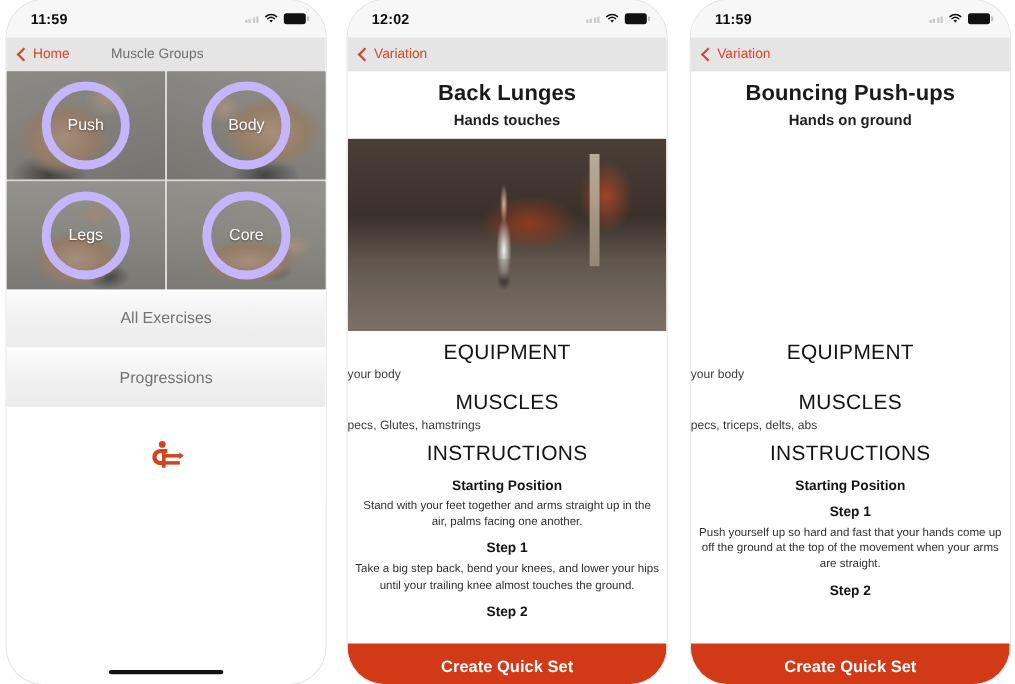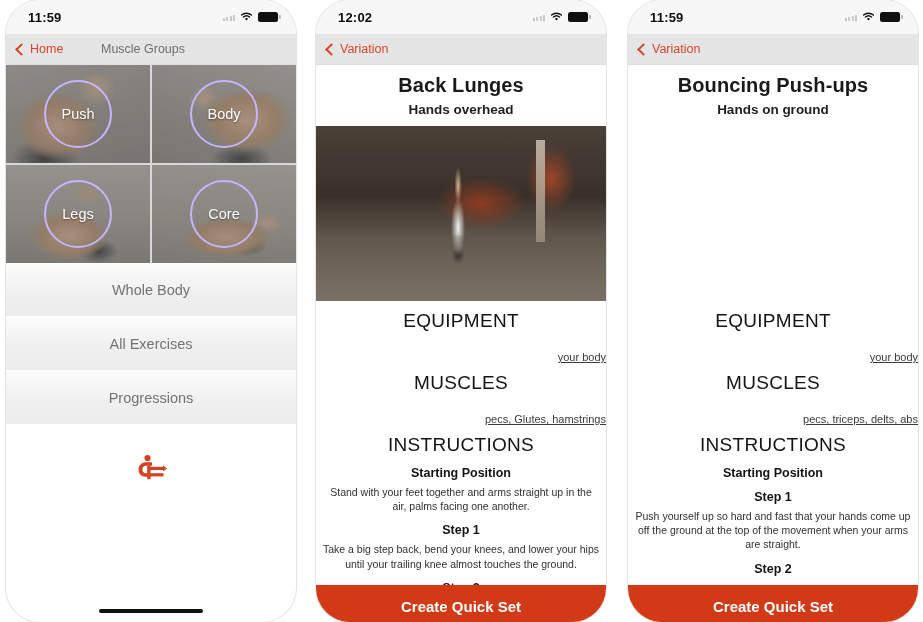--- a/index.html
+++ b/index.html
@@ -74,21 +74,21 @@
   .grid{display:grid;grid-template-columns:1fr 1fr;gap:2px;background:#d8d8d8;}
   .tile{
     position:relative;height:98px;overflow:hidden;
     background:#6e6a66;cursor:pointer;
   }
   .tile .photo{position:absolute;inset:0;}
   .tile .veil{position:absolute;inset:0;background:rgba(120,118,115,.42);}
   .tile .ring{
     position:absolute;left:50%;top:50%;transform:translate(-50%,-50%);
     width:64px;height:64px;border-radius:50%;
-    border:2px solid #c4b5fd;
+    border:8px solid #c4b5fd;
     display:flex;align-items:center;justify-content:center;
   }
   .tile .ring span{
     color:#fff;font-size:14.5px;
     text-shadow:0 1px 2px rgba(0,0,0,.45);
   }
 
   
   .ph-push{background:
      radial-gradient(ellipse 60px 48px at 36% 62%, #c49d7e 0%, #a57f61 48%, rgba(160,125,95,0) 72%),
@@ -163,21 +163,21 @@
       radial-gradient(ellipse 16px 30px at 14% 16%, #d9b255 0%, rgba(217,178,85,0) 72%),
       linear-gradient(180deg,#cfc8bb 0%,#c6beb1 48%,#b3aa9d 58%,#a49b8e 100%);
     height:100%;
   }
 
   .sec-h{
     text-align:center;font-size:19px;font-weight:normal;color:#141414;
     margin-top:9px;letter-spacing:.3px;
   }
   .sec-v{
-    text-align:right;font-size:11px;color:#3a3a3a;margin-top:19px;text-decoration:underline;
+    text-align:left;font-size:11px;color:#3a3a3a;margin-top:3px;
   }
   .step-h{
     text-align:center;font-size:12.5px;font-weight:bold;color:#141414;margin-top:10px;
   }
   .step-t{
     text-align:center;font-size:10.5px;color:#303030;line-height:1.35;
     margin-top:5px;padding:0 6px;
   }
   .cta{
     position:absolute;left:0;right:0;bottom:26px;
@@ -246,23 +246,20 @@
       <div class="tile">
         <div class="photo ph-core"></div>
         <div class="veil"></div>
         <div class="ring">
             <span>Core</span>
           </div>
       </div>
     </div>
 
     <div class="list">
-      <div class="row">
-        <span class="row-label">Whole Body</span>
-      </div>
       <div class="row">
         <span class="row-label">All Exercises</span>
       </div>
       <div class="row">
         <span class="row-label">Progressions</span>
       </div>
       <div class="logo-wrap">
         <svg width="34" height="30" viewBox="0 0 34 30">
           <circle cx="13.5" cy="4" r="3.1" fill="#d1441f"></circle>
           <path d="M4.5 15.5c0-4.6 3.6-7.3 8-7.3h5.6v3.6H12c-2.1 0-3.6 1.6-3.6 3.7s1.5 3.7 3.6 3.7h2.1v3.6H12c-4.4 0-7.5-2.8-7.5-7.3z" fill="#d1441f"></path>
@@ -297,21 +294,21 @@
 
     <div class="navbar">
       <div class="nav-back">
         <span class="chev"></span>
         <span class="nav-back-label">Variation</span>
       </div>
     </div>
 
     <div class="detail">
       <div class="ex-title">Back Lunges</div>
-      <div class="ex-sub">Hands overhead</div>
+      <div class="ex-sub">Hands touches</div>
       <div class="ex-photo">
           <div class="photo-lunge"></div>
         </div>
 
       <div class="sec-h">EQUIPMENT</div>
       <div class="sec-v">your body</div>
       <div class="sec-h">MUSCLES</div>
       <div class="sec-v">pecs, Glutes, hamstrings</div>
       <div class="sec-h">INSTRUCTIONS</div>
 

